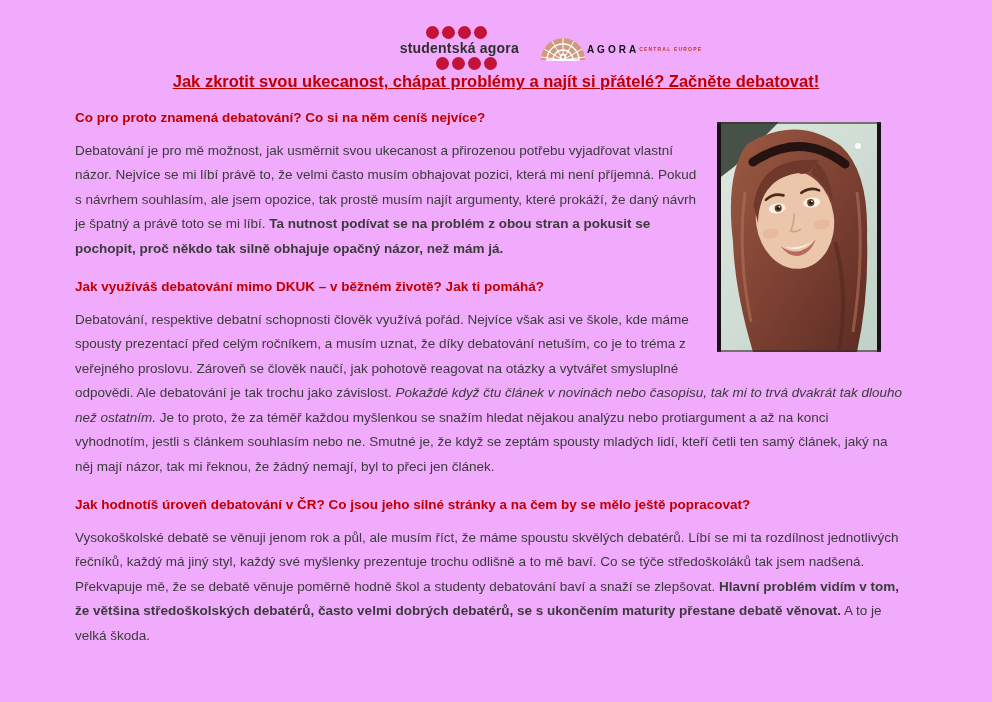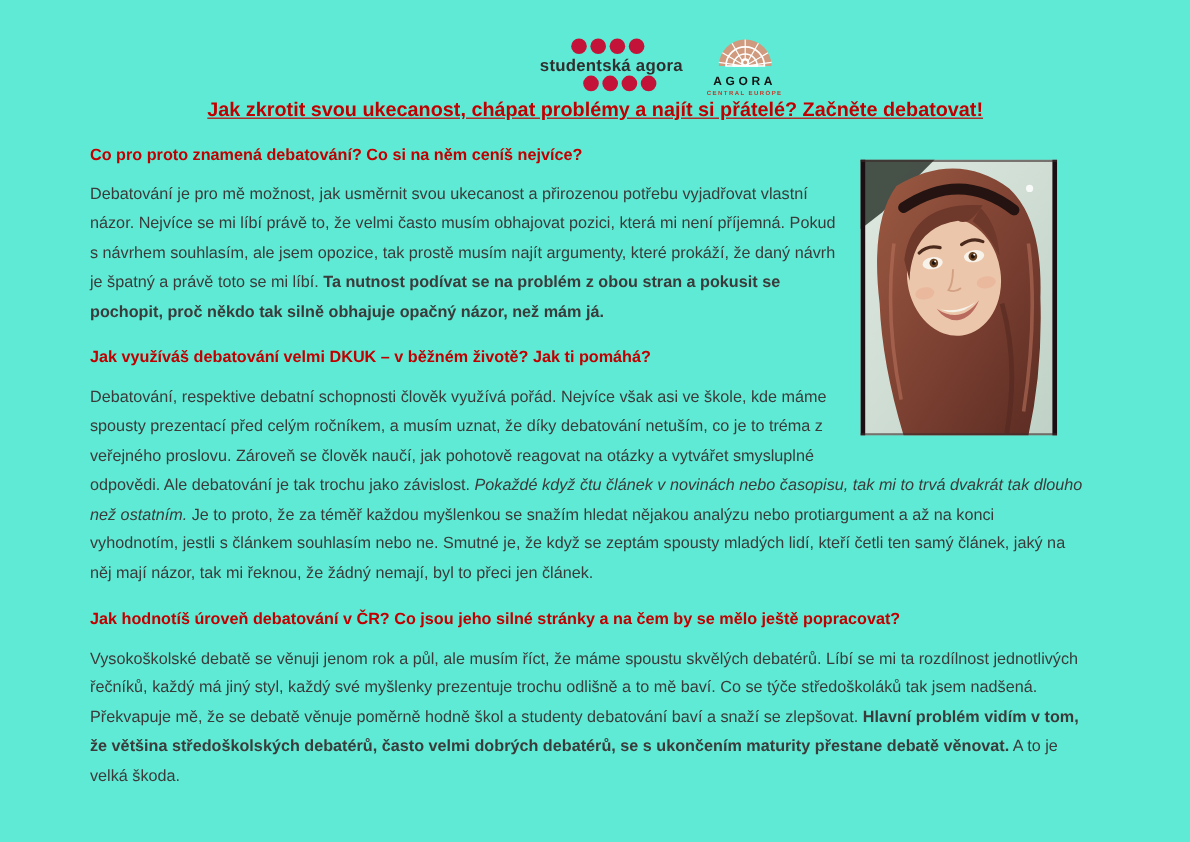--- a/index.html
+++ b/index.html
@@ -3,21 +3,21 @@
 <meta charset="utf-8">
 <style>
   html, body {
     margin: 0; padding: 0;
     background: #ffffff;
     font-family: "Liberation Sans", "DejaVu Sans", sans-serif;
   }
   .page {
     position: relative;
     width: 992px; height: 702px;
-    background: #5eead4;
+    background: #f0abfc;
     overflow: hidden;
   }
   
   .logo-row {
     position: relative;
     left: 55px;
     padding-top: 26px;
     display: flex;
     justify-content: center;
     align-items: center;
@@ -28,21 +28,21 @@
   .dot-row.bottom { margin-left: 14px; margin-top: 1px; }
   .dot-row.top { margin-bottom: 1px; margin-right: 6px; }
   .dot {
     width: 13px; height: 13px; border-radius: 50%;
     background: #c41339;
   }
   .sa-label {
     font-size: 14px; font-weight: 600; color: #2f2f2f; letter-spacing: 0.2px;
     line-height: 16px;
   }
-  .agora-logo { display: flex; flex-direction: column; align-items: center; }
+  .agora-logo { display: flex; flex-direction: row; align-items: center; }
   .agora-name {
     font-size: 10px; font-weight: 700; color: #141414; letter-spacing: 3px;
     margin-top: 2px;
   }
   .agora-sub {
     font-size: 5px; font-weight: 600; color: #c0392b; letter-spacing: 1.2px;
     margin-top: 1px;
   }
   
   .title-block { text-align: center; }
@@ -172,20 +172,20 @@
         <rect x="0" y="0" width="4" height="230" fill="#1c0f14"></rect>
         <rect x="160" y="0" width="4" height="230" fill="#1c0f14"></rect>
         <rect x="0" y="0" width="164" height="2" fill="#3a2a2a" opacity="0.6"></rect>
         <rect x="0" y="228" width="164" height="2" fill="#3a2a2a" opacity="0.6"></rect>
       </svg>
     </div>
 
     <div class="question">Co pro proto znamená debatování? Co si na něm ceníš nejvíce?</div>
     <p class="answer"><span>Debatování je pro mě možnost, jak usměrnit svou ukecanost a přirozenou potřebu vyjadřovat vlastní názor. Nejvíce se mi líbí právě to, že velmi často musím obhajovat pozici, která mi není příjemná. Pokud s návrhem souhlasím, ale jsem opozice, tak prostě musím najít argumenty, které prokáží, že daný návrh je špatný a právě toto se mi líbí. </span><span style="font-weight: 700;">Ta nutnost podívat se na problém z obou stran a pokusit se pochopit, proč někdo tak silně obhajuje opačný názor, než mám já.</span></p>
 
-    <div class="question">Jak využíváš debatování velmi DKUK – v běžném životě? Jak ti pomáhá?</div>
+    <div class="question">Jak využíváš debatování mimo DKUK – v běžném životě? Jak ti pomáhá?</div>
     <p class="answer"><span>Debatování, respektive debatní schopnosti člověk využívá pořád. Nejvíce však asi ve škole, kde máme spousty prezentací před celým ročníkem, a musím uznat, že díky debatování netuším, co je to tréma z veřejného proslovu. Zároveň se člověk naučí, jak pohotově reagovat na otázky a vytvářet smysluplné odpovědi. Ale debatování je tak trochu jako závislost. </span><span style="font-style: italic;">Pokaždé když čtu článek v novinách nebo časopisu, tak mi to trvá dvakrát tak dlouho než ostatním.</span><span> Je to proto, že za téměř každou myšlenkou se snažím hledat nějakou analýzu nebo protiargument a až na konci vyhodnotím, jestli s článkem souhlasím nebo ne. Smutné je, že když se zeptám spousty mladých lidí, kteří četli ten samý článek, jaký na něj mají názor, tak mi řeknou, že žádný nemají, byl to přeci jen článek.</span></p>
 
     <div class="question">Jak hodnotíš úroveň debatování v ČR? Co jsou jeho silné stránky a na čem by se mělo ještě popracovat?</div>
     <p class="answer"><span>Vysokoškolské debatě se věnuji jenom rok a půl, ale musím říct, že máme spoustu skvělých debatérů. Líbí se mi ta rozdílnost jednotlivých řečníků, každý má jiný styl, každý své myšlenky prezentuje trochu odlišně a to mě baví. Co se týče středoškoláků tak jsem nadšená. Překvapuje mě, že se debatě věnuje poměrně hodně škol a studenty debatování baví a snaží se zlepšovat. </span><span style="font-weight: 700;">Hlavní problém vidím v tom, že většina středoškolských debatérů, často velmi dobrých debatérů, se s ukončením maturity přestane debatě věnovat.</span><span> A to je velká škoda.</span></p>
   </div>
 
 </div>
 
 </body></html>

